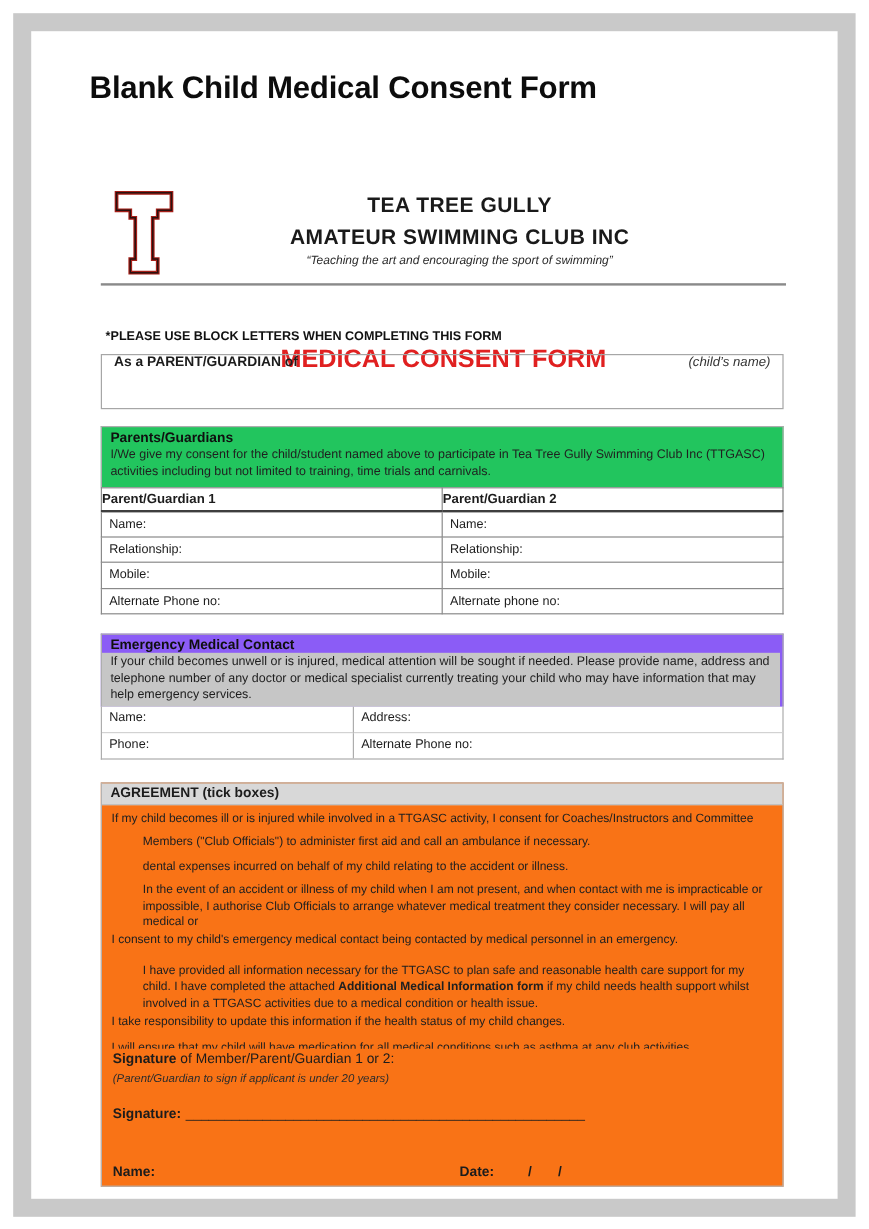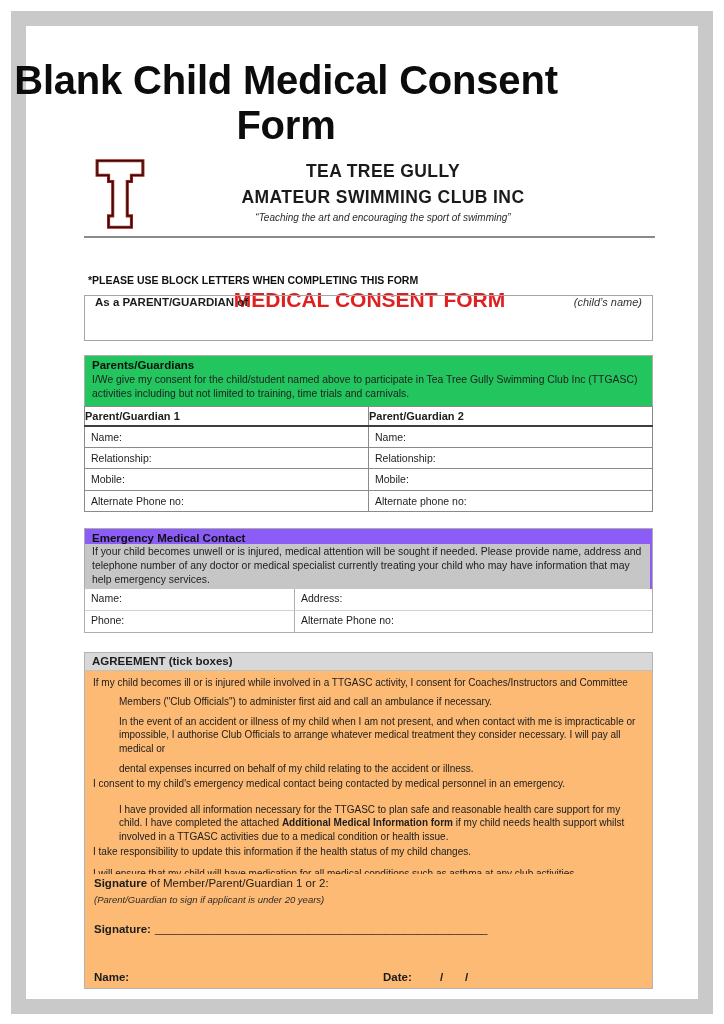--- a/index.html
+++ b/index.html
@@ -14,21 +14,21 @@
   .page-frame {
     position: absolute;
     left: 11px; top: 11px; right: 11px; bottom: 10px;
     border: 15px solid #c9c9c9;
     background: #ffffff;
   }
   .doc-title {
     position: absolute;
     top: 58px; left: 0; width: 572px;
     text-align: center;
-    font-size: 40px;
+    font-size: 26px;
     font-weight: 700;
     letter-spacing: -0.2px;
     color: #0c0c0c;
   }
   .club-logo {
     position: absolute;
     left: 94px; top: 157px;
     width: 52px; height: 74px;
   }
   .club-block {
@@ -140,21 +140,21 @@
     padding: 3px 6px;
     border-bottom: 1px solid #d2d2d2;
   }
   .em-cell.last { border-bottom: none; }
   .em-cell.left { border-right: 1px solid #adadad; }
 
   .agreement-box {
     position: absolute;
     top: 652px; left: 84px; width: 569px; height: 337px;
     border: 1px solid #b3b3b3;
-    background: #fdba74;
+    background: #f97316;
   }
   .agree-header {
     position: absolute;
     top: 0; left: 0; right: 0; height: 18px;
     background: #d8d8d8;
     border-bottom: 1px solid #c0c0c0;
     padding: 2px 7px;
     font-size: 11.5px;
     font-weight: 700;
   }
@@ -258,22 +258,22 @@
     <div class="em-cell left last"><span>Phone:</span></div>
     <div class="em-cell last"><span>Alternate Phone no:</span></div>
   </div>
 </div>
 
 <div class="agreement-box">
   <div class="agree-header">AGREEMENT (tick boxes)</div>
   <div class="clauses">
     <p class="clause m2">If my child becomes ill or is injured while involved in a TTGASC activity, I consent for Coaches/Instructors and Committee</p>
     <p class="clause indent m6">Members ("Club Officials") to administer first aid and call an ambulance if necessary.</p>
+    <p class="clause indent m7">dental expenses incurred on behalf of my child relating to the accident or illness.</p>
     <p class="clause indent m6">In the event of an accident or illness of my child when I am not present, and when contact with me is impracticable or impossible, I authorise Club Officials to arrange whatever medical treatment they consider necessary. I will pay all medical or</p>
-    <p class="clause indent m7">dental expenses incurred on behalf of my child relating to the accident or illness.</p>
     <p class="clause m2">I consent to my child's emergency medical contact being contacted by medical personnel in an emergency.</p>
     <p class="clause indent m12"><span>I have provided all information necessary for the TTGASC to plan safe and reasonable health care support for my child. I have completed the attached </span><span class="b">Additional Medical Information form</span><span> if my child needs health support whilst involved in a TTGASC activities due to a medical condition or health issue.</span></p>
     <p class="clause m2">I take responsibility to update this information if the health status of my child changes.</p>
     <p class="clause m9">I will ensure that my child will have medication for all medical conditions such as asthma at any club activities</p>
   </div>
 
   <div class="sig-heading">
     <span class="b">Signature</span><span> of Member/Parent/Guardian 1 or 2:</span>
   </div>
   <div class="sig-note">(Parent/Guardian to sign if applicant is under 20 years)</div>

